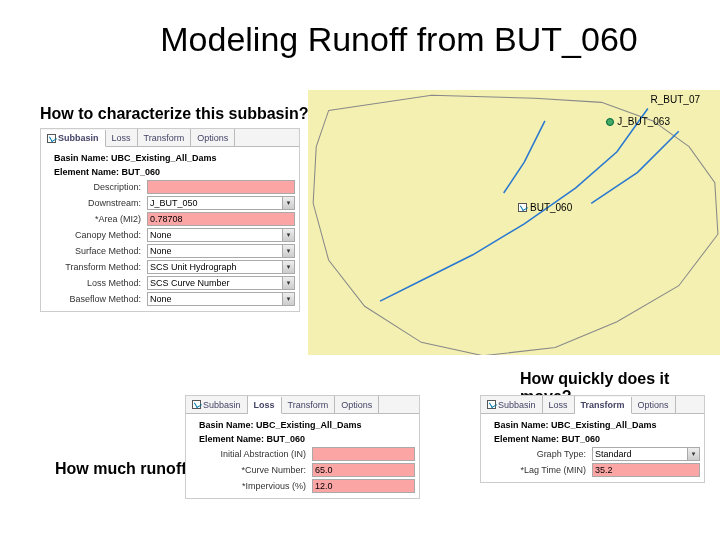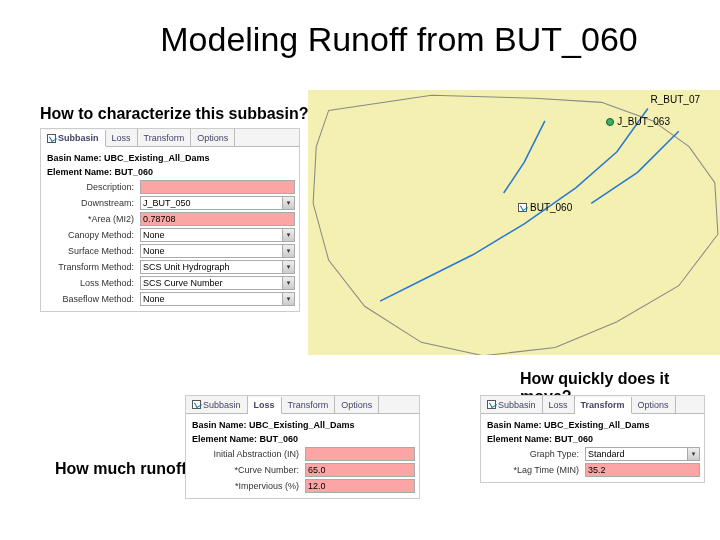--- a/index.html
+++ b/index.html
@@ -8,21 +8,21 @@
   .title { position: absolute; top: 20px; left: 0; width: 720px; text-align: center; font-size: 34px; font-weight: 400; color: #000; margin-left: 39px; }
   .q1 { position: absolute; top: 105px; left: 40px; font-size: 16px; font-weight: 700; }
   .q2 { position: absolute; top: 370px; left: 520px; font-size: 16px; font-weight: 700; }
   .q3 { position: absolute; top: 460px; left: 55px; font-size: 16px; font-weight: 700; }
 
   
   .panel1 { position: absolute; top: 128px; left: 40px; width: 260px; border: 1px solid #ccc; font-size: 9px; background: #fff; }
   .tabs { display: flex; border-bottom: 1px solid #bbb; background: #f4f4f4; height: 18px; }
   .tab { padding: 2px 6px; border-right: 1px solid #bbb; color: #446; display: flex; align-items: center; gap: 2px; }
   .tab.active { background: #fff; border-bottom: 1px solid #fff; position: relative; top: 1px; font-weight: 700; }
-  .body { padding: 4px 4px; }
+  .body { padding: 4px 4px; margin-left: 7px; }
   .hdr { font-weight: 700; padding: 2px 2px; }
   .row { display: flex; align-items: center; height: 16px; }
   .row .lbl { width: 95px; text-align: right; padding-right: 6px; color: #333; }
   .row .val { flex: 1; }
   .row .val .field { width: 100%; height: 14px; border: 1px solid #aaa; background: #fca5a5; padding: 0 2px; display: flex; align-items: center; font-size: 9px; }
   .row .val .combo { width: 100%; height: 14px; border: 1px solid #aaa; background: #fff; display: flex; align-items: center; justify-content: space-between; font-size: 9px; }
   .combo span { padding: 0 2px; }
   .combo .arrow { width: 12px; height: 12px; background: linear-gradient(#eee,#ccc); border-left: 1px solid #aaa; display: flex; align-items: center; justify-content: center; font-size: 7px; color: #333; }
 
   

